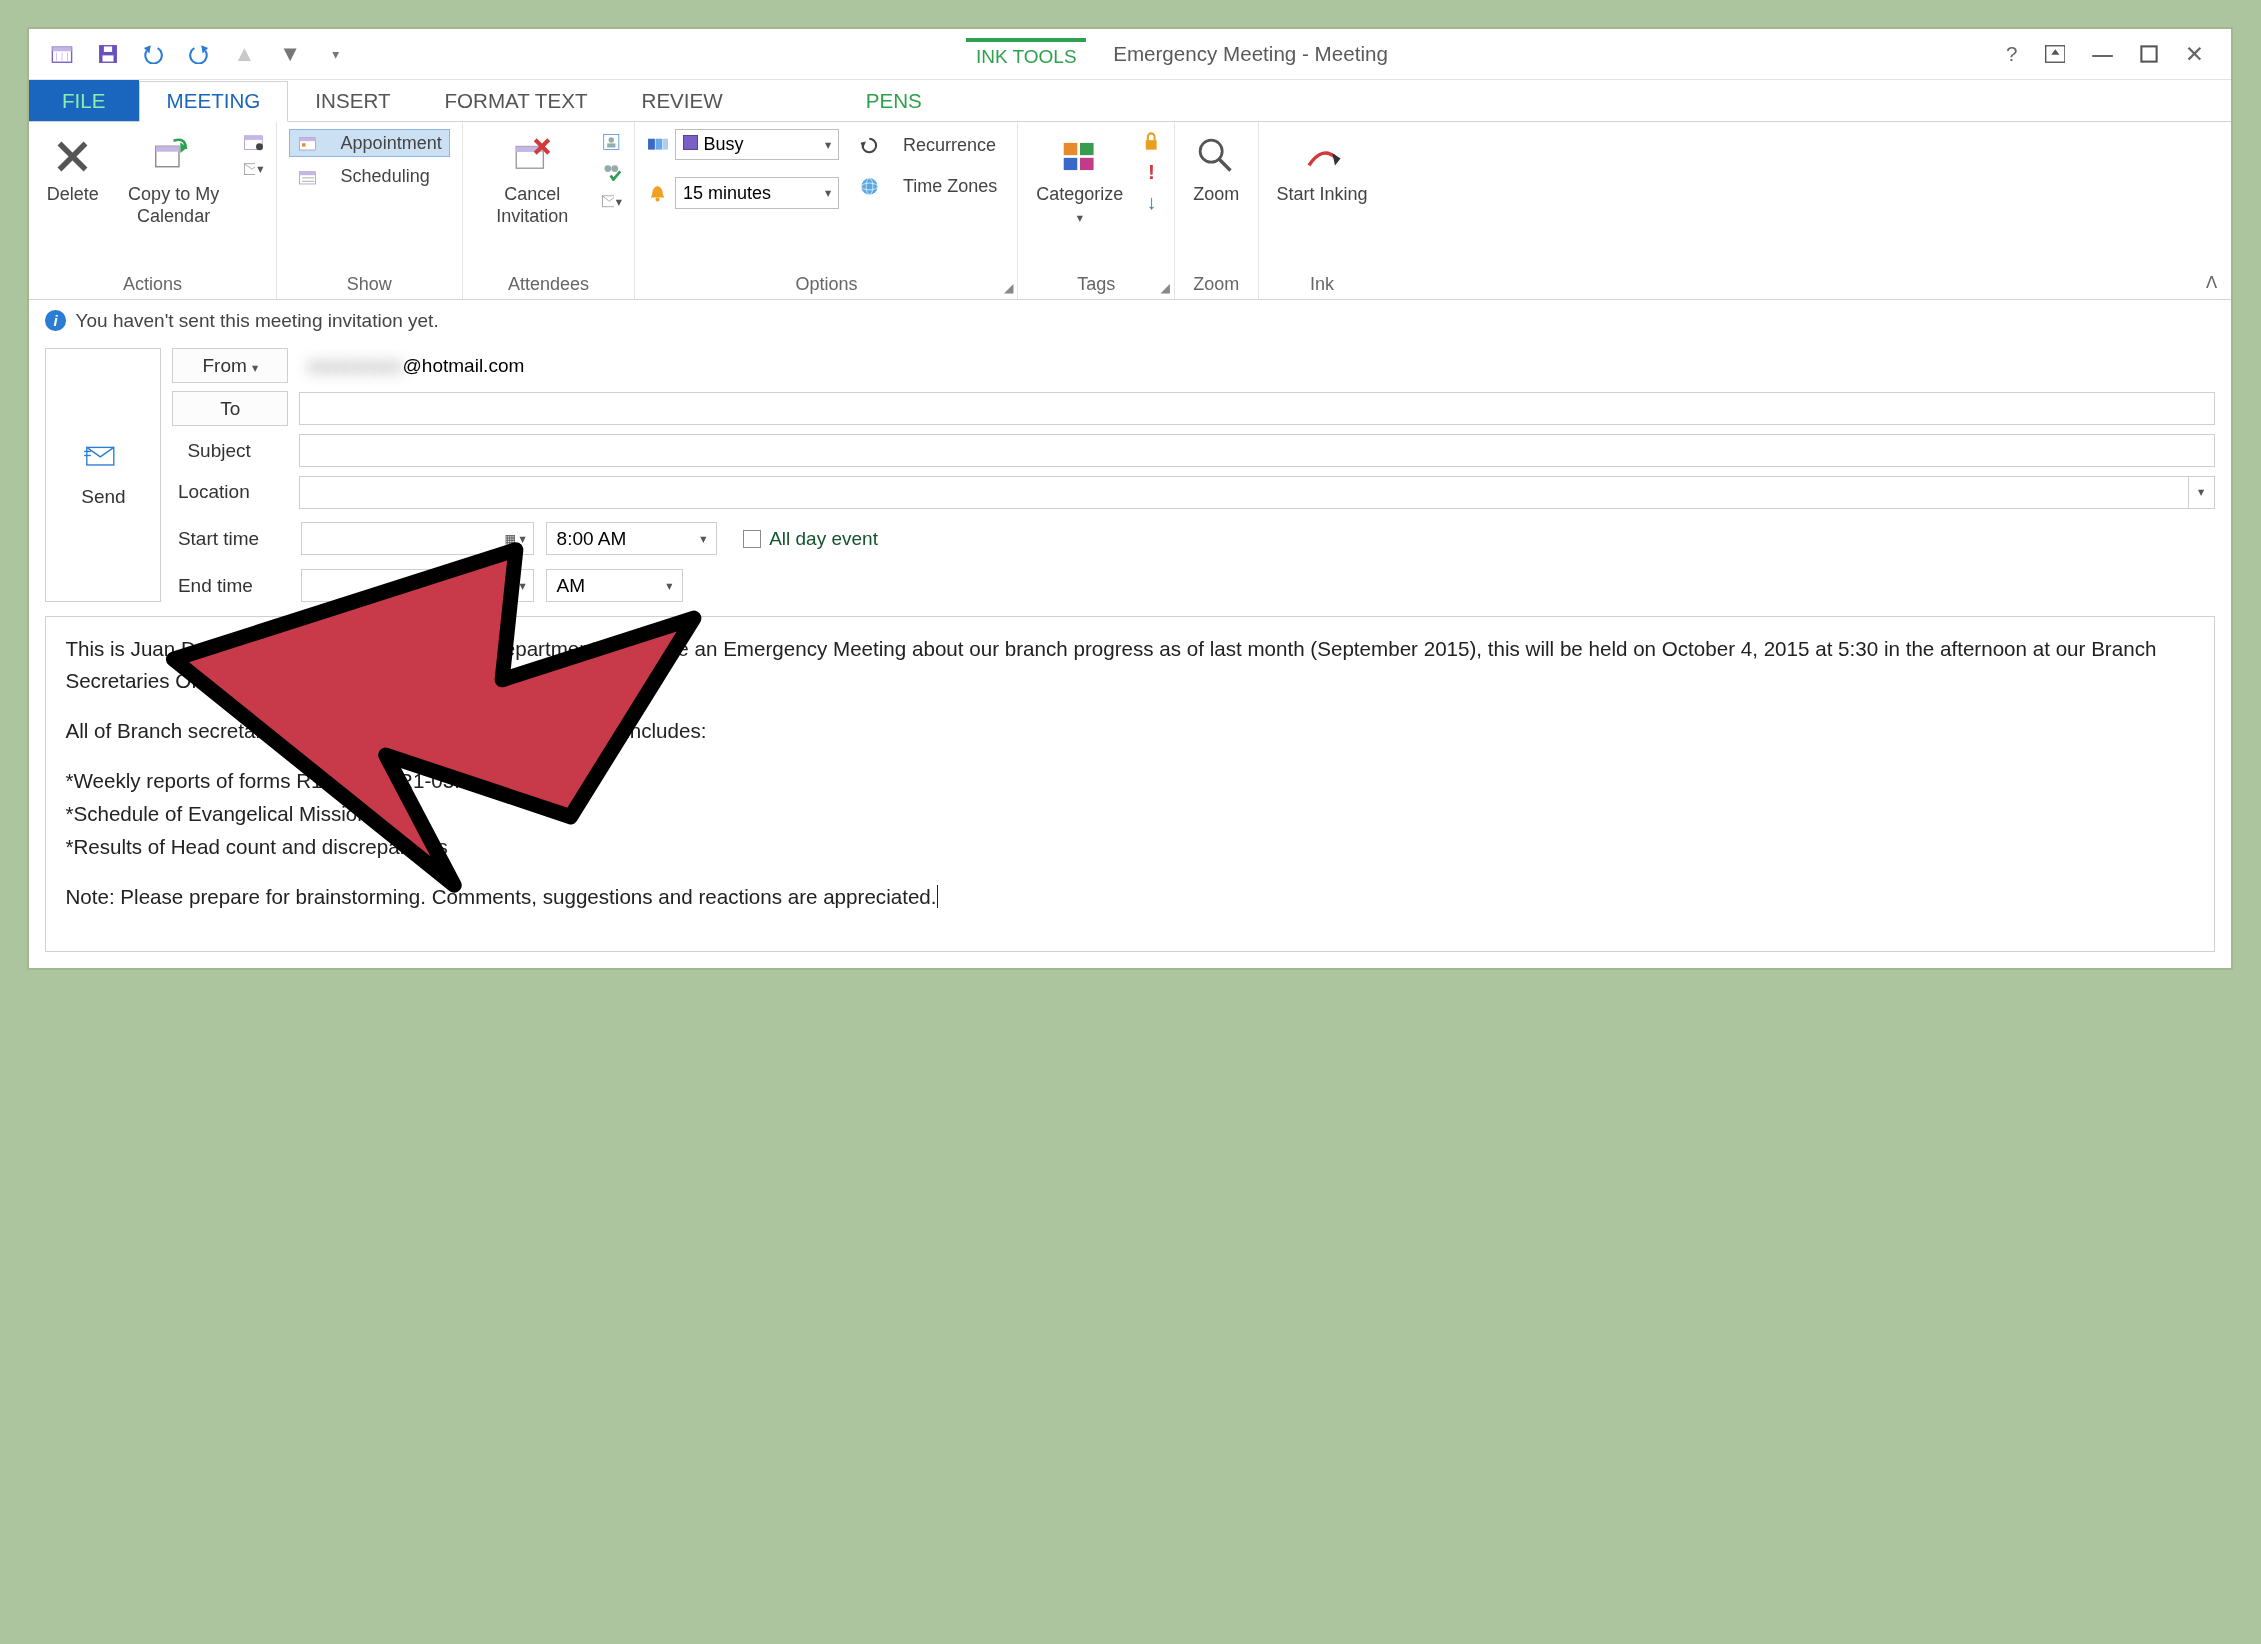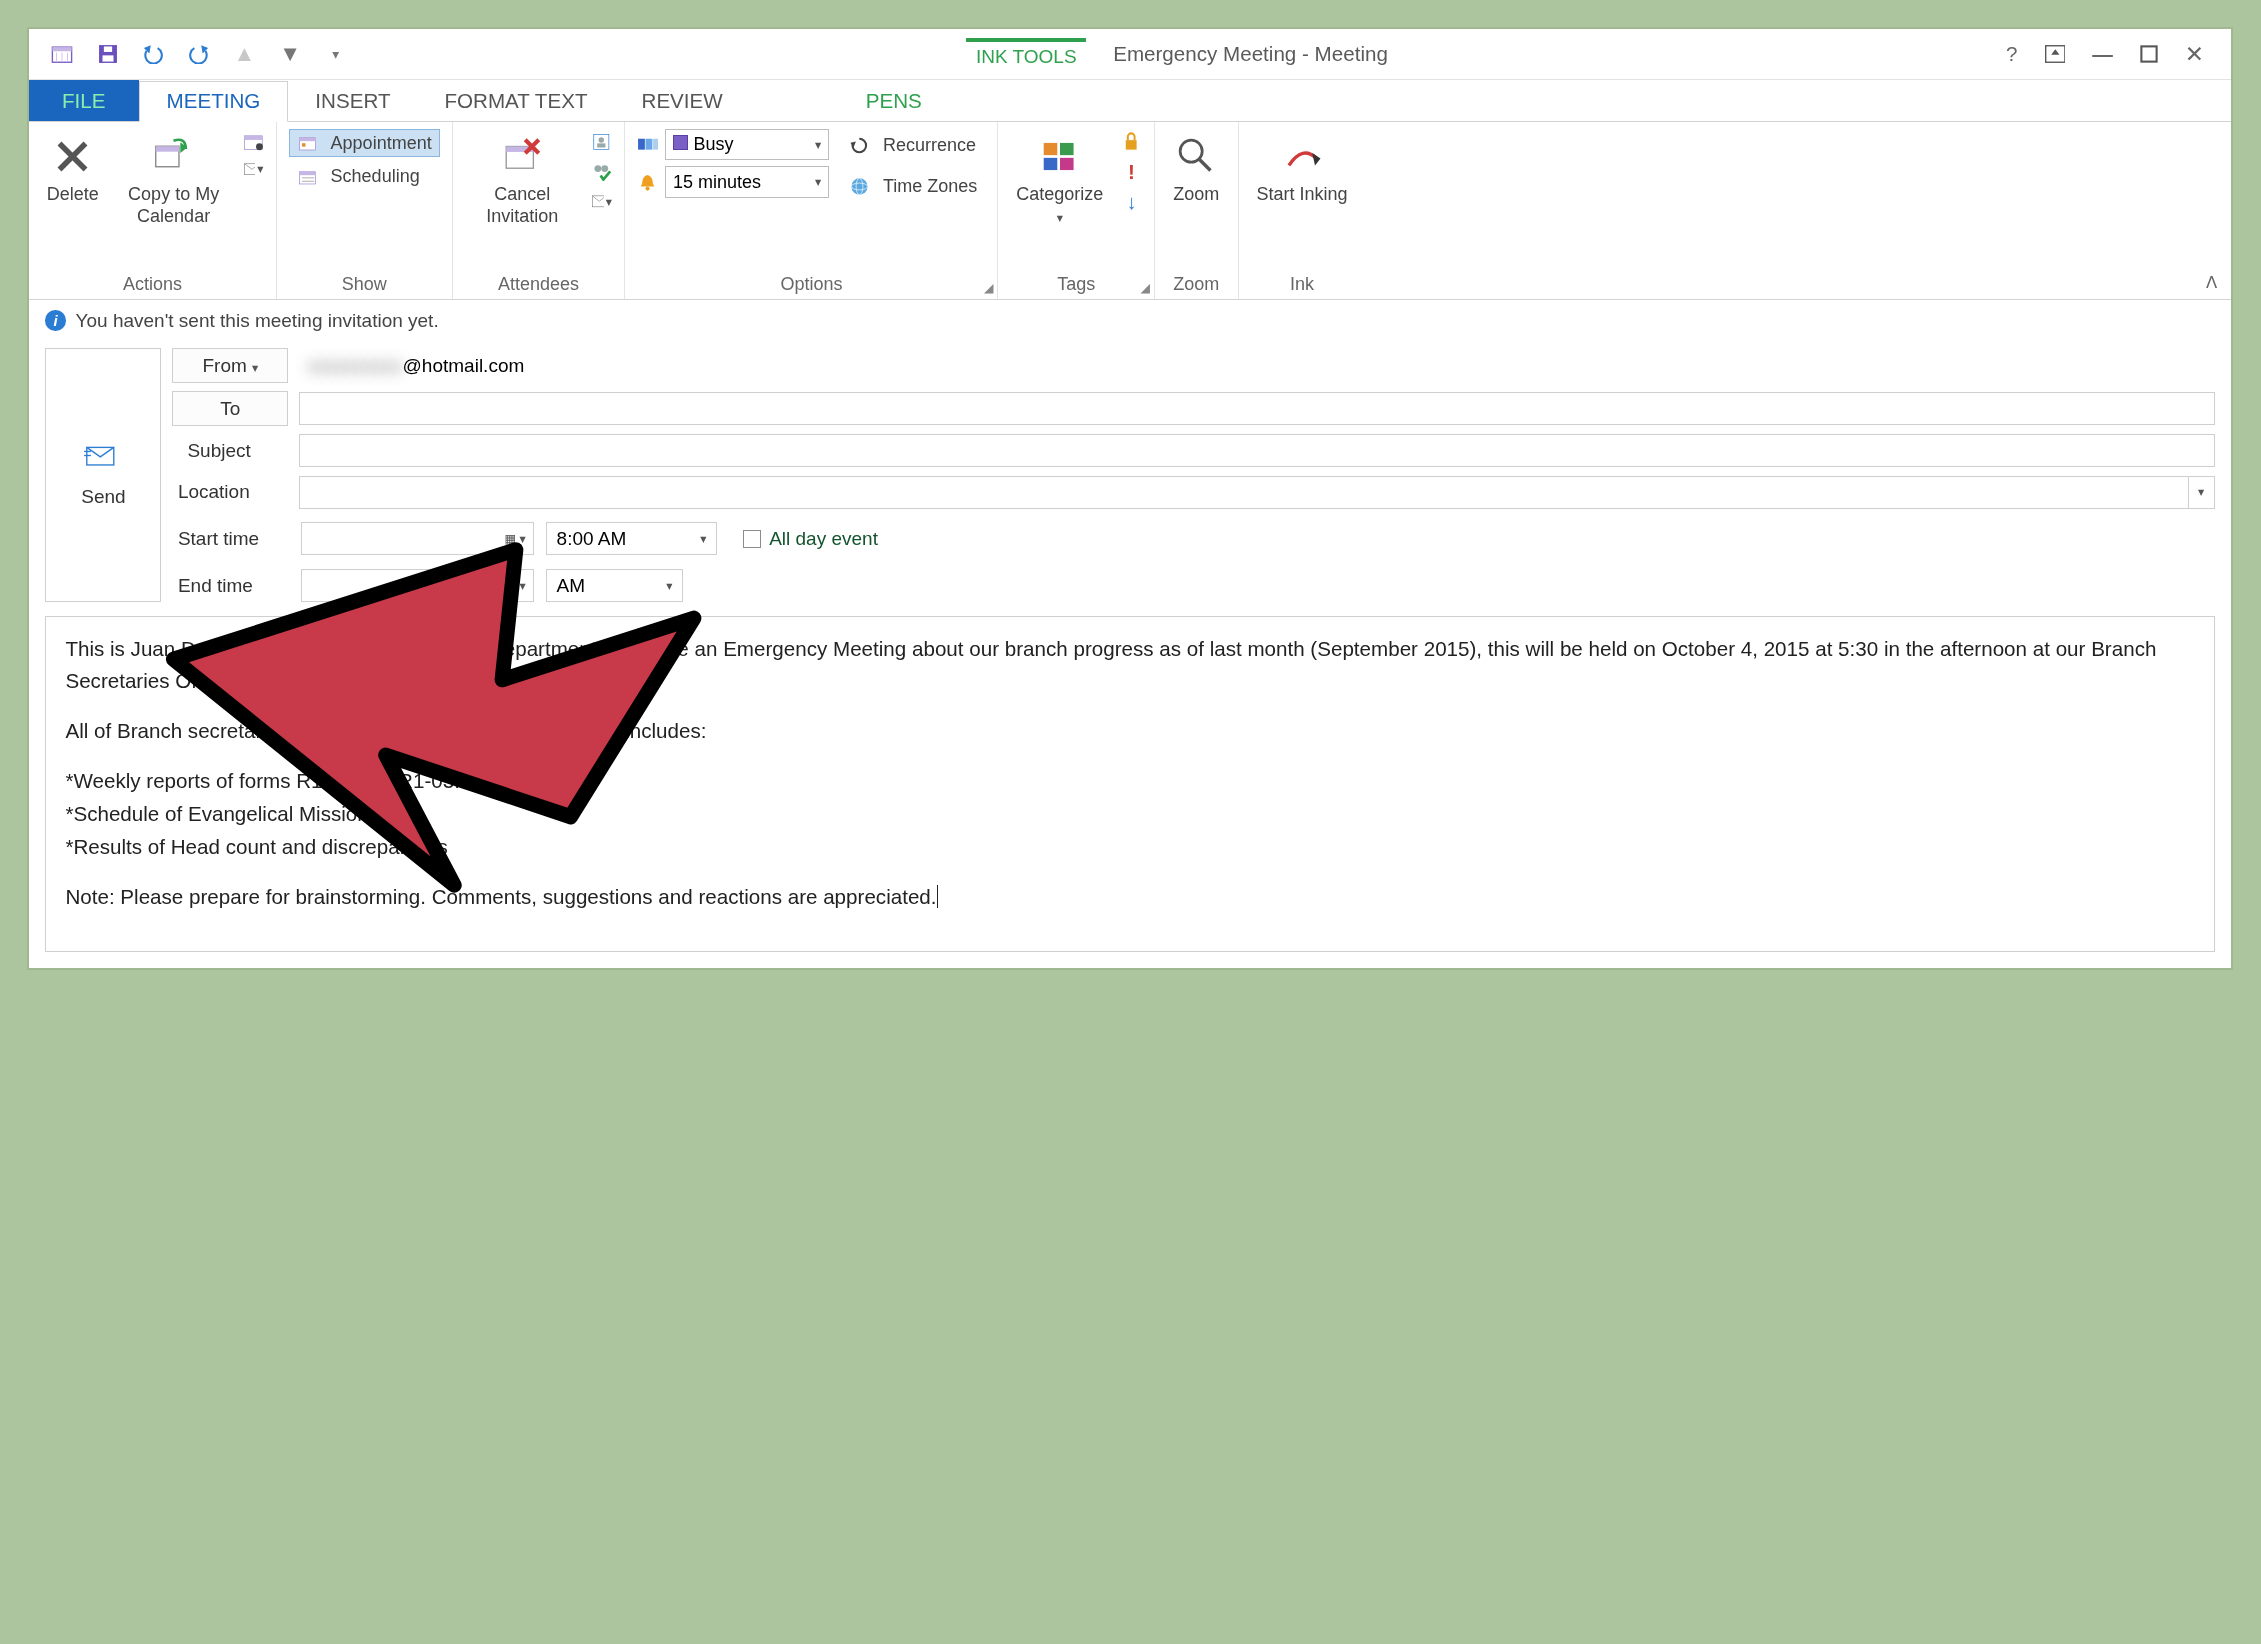--- a/index.html
+++ b/index.html
@@ -22,21 +22,21 @@
   .tab.pens { color: #2fa14e; margin-left: 89px; }
   
   .ribbon { height: 178px; background: #fff; display: flex; border-bottom: 0.7px solid #d4d4d4; position: relative; }
   .group { border-right: 0.7px solid #e4e4e4; padding: 6.9px 12.3px 4.1px 12.3px; display: flex; flex-direction: column; justify-content: space-between; }
   .groupbody { display: flex; align-items: flex-start; gap: 12.3px; flex: 1; }
   .grouplabel { text-align: center; font-size: 18px; color: #666; padding-top: 2.7px; }
   .vbtn { display: flex; flex-direction: column; align-items: center; gap: 4.1px; padding: 4.1px 5.5px; }
   .vbtn .ic { width: 47px; height: 47px; display: flex; align-items: center; justify-content: center; }
   .vbtn .lbl { font-size: 18px; color: #444; text-align: center; line-height: 1.2; max-width: 103px; }
   .smallbtns { display: flex; flex-direction: column; gap: 6.9px; padding-top: 2.7px; }
-  .hbtn { display: flex; align-items: center; gap: 13px; padding: 2.7px 6.9px; font-size: 18px; color: #444; border: 0.7px solid transparent; }
+  .hbtn { display: flex; align-items: center; gap: 23px; padding: 2.7px 6.9px; font-size: 18px; color: #444; border: 0.7px solid transparent; }
   .hbtn.sel { background: #cce0f4; border: 0.7px solid #8cb5e0; }
   .smallicon { width: 20.6px; height: 20.6px; display: inline-flex; align-items: center; justify-content: center; font-size: 16.4px; }
   .iconstack { display: flex; flex-direction: column; gap: 9.6px; padding-top: 2.7px; }
   .combo { display: flex; align-items: center; gap: 6.9px; }
   .combo .box { border: 0.7px solid #bdbdbd; background: #fff; height: 31.5px; display: flex; align-items: center; padding: 0 6.9px; font-size: 18px; min-width: 164px; justify-content: space-between; }
   .caret { font-size: 12.3px; color: #555; }
   .dialoglauncher { position: absolute; font-size: 12.3px; color: #888; }
   .ribbon .collapse { position: absolute; right: 13.7px; bottom: 6.9px; font-size: 16.4px; color: #666; }
   
   .infobar { padding: 9.6px 16.4px; display: flex; align-items: center; gap: 9.6px; font-size: 19px; color: #444; }
@@ -246,21 +246,21 @@
               </svg>
               <span class="caret" style="margin-left:2.1px;">▾</span>
             </span>
         </div>
       </div>
       <div class="grouplabel">Attendees</div>
     </div>
 
     <div class="group" style="position:relative;">
       <div class="groupbody">
-        <div style="display:flex; flex-direction:column; gap:6px;">
+        <div style="display:flex; flex-direction:column; gap:17px;">
           <div class="combo">
             <span class="smallicon">
                 <svg width="22" height="16.4" viewBox="0 0 30 24">
                   <rect x="0" y="4" width="10" height="16" fill="#3a68c8"></rect>
                   <rect x="11" y="4" width="10" height="16" fill="#6aa8e8"></rect>
                   <rect x="22" y="4" width="10" height="16" fill="#b0cef0"></rect>
                 </svg>
               </span>
             <div class="box">
                 <span><span class="busy-square"></span><span>Busy</span></span>

